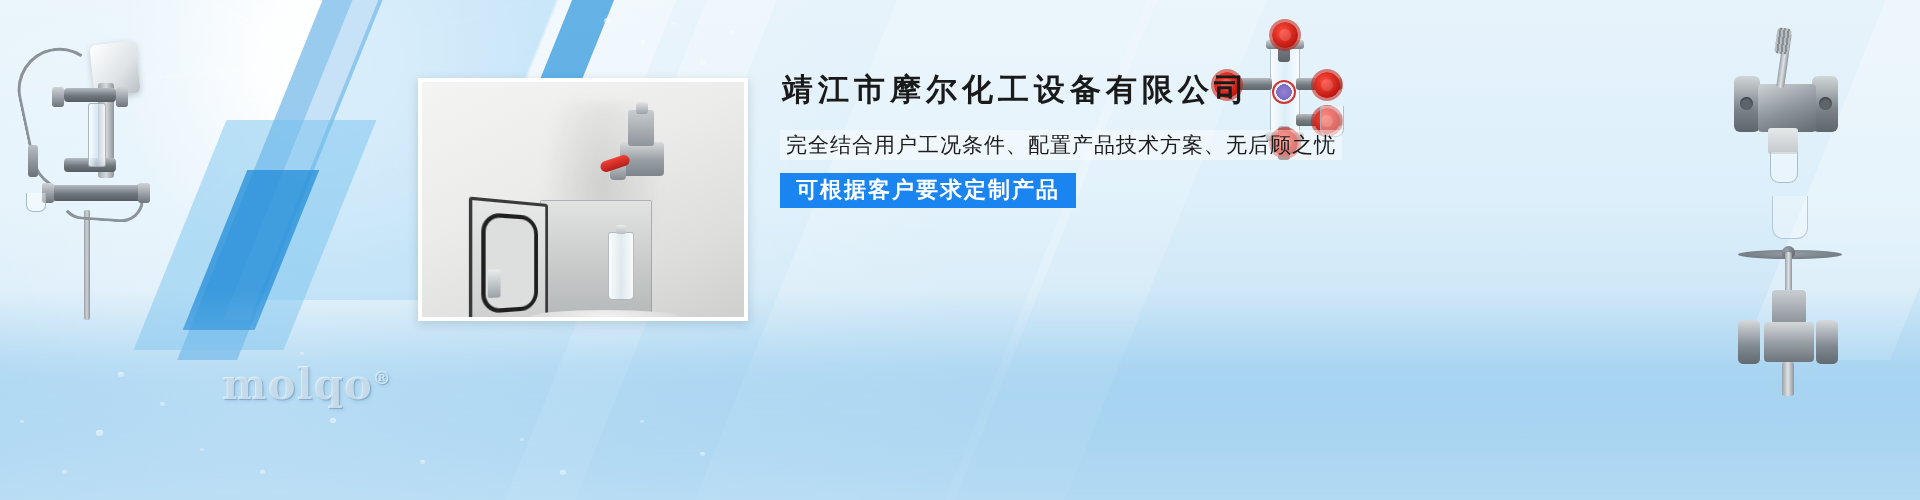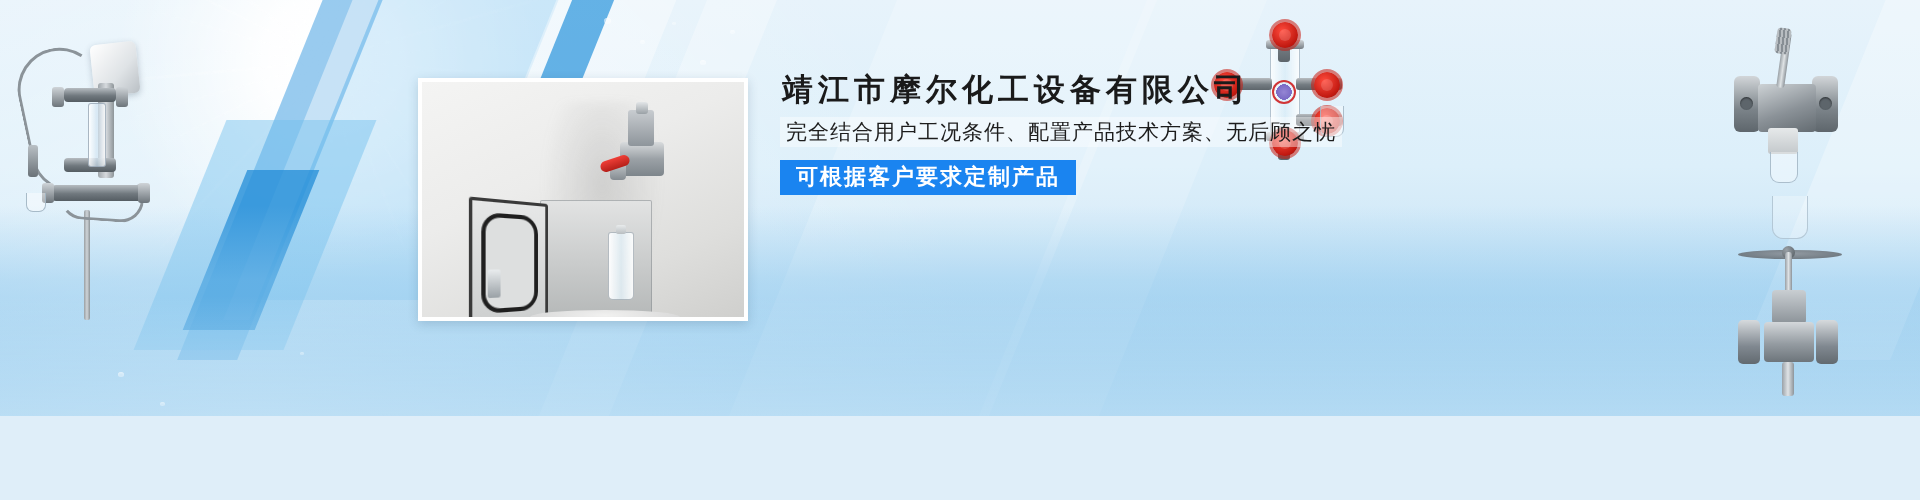--- a/index.html
+++ b/index.html
@@ -3,21 +3,21 @@
 <meta charset="utf-8">
 <title>Banner</title>
 <style>
   html,body{margin:0;padding:0;}
   body{
     width:1920px;height:500px;overflow:hidden;
     font-family:"Liberation Sans","DejaVu Sans",sans-serif;
     background:#dfeef9;
   }
   .banner{
-    position:relative;width:1920px;height:416px;overflow:hidden;
+    position:relative;width:1920px;height:500px;overflow:hidden;
     background:linear-gradient(170deg,#eaf5fc 0%,#d9ecf8 32%,#cfe6f6 58%,#bcddf3 78%,#a9d2ef 100%);
   }
 
   
   .sky{
     position:absolute;inset:0;
     background:
       radial-gradient(circle at 255px 420px, rgba(255,255,255,.55) 0%, rgba(255,255,255,0) 42%),
       linear-gradient(180deg,#e7f3fb 0%,#dceffa 40%,#c6e2f5 72%,#aed6f0 100%);
   }
@@ -188,21 +188,21 @@
     font-family:"DejaVu Serif","Liberation Serif",serif;
     font-size:31px;font-weight:bold;color:#1a1a1a;letter-spacing:5px;
     white-space:nowrap;line-height:1.1;margin-bottom:11px;text-indent:2px;
   }
   .hl-main{
     display:inline-block;background:#1a84f0;color:#ffffff;
     font-size:30px;font-weight:bold;letter-spacing:3px;
     padding:7px 13px 8px 13px;white-space:nowrap;line-height:1;
   }
   .sub{
-    font-size:21px;color:#1d1d1d;letter-spacing:1px;
+    margin-top:13px;font-size:21px;color:#1d1d1d;letter-spacing:1px;
     white-space:nowrap;line-height:1.15;
     background:rgba(255,255,255,.42);display:inline-block;padding:3px 6px;
   }
   .hl-second{
     margin-top:13px;display:inline-block;background:#1a84f0;color:#ffffff;
     font-size:22px;font-weight:bold;letter-spacing:2px;
     padding:6px 16px 7px 16px;white-space:nowrap;line-height:1;
   }
   .eng{
     margin-top:12px;width:600px;
@@ -383,14 +383,17 @@
     <div class="v3-body"></div>
     <div class="v3-stub"></div>
   </div>
 
   <div class="copy">
     <div class="company">靖江市摩尔化工设备有限公司</div>
     <div><span class="sub">完全结合用户工况条件、配置产品技术方案、无后顾之忧</span></div>
     <div><span class="hl-second">可根据客户要求定制产品</span></div>
   </div>
 
+  <div class="watermark">
+    <span>molqo</span><sup>®</sup>
+  </div>
 
 </div>
 
 </body></html>

